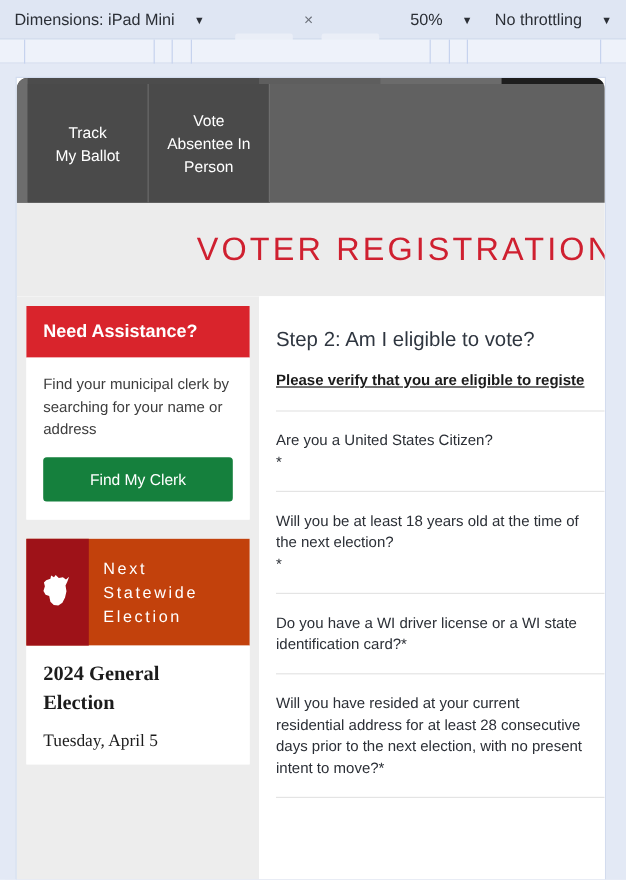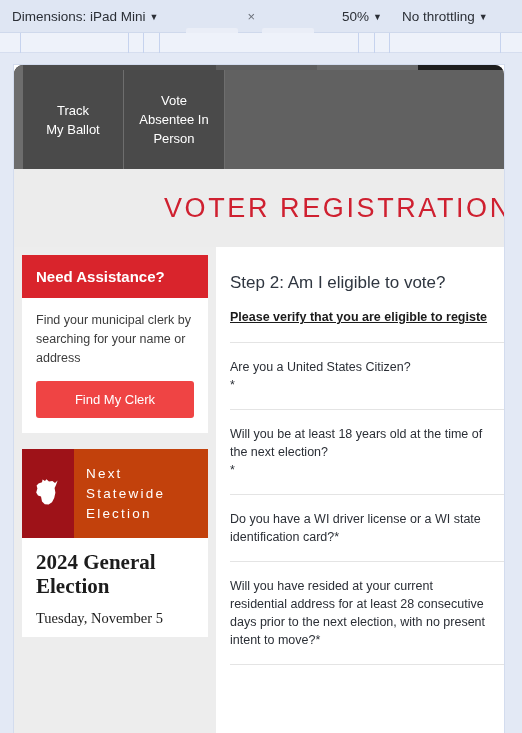--- a/index.html
+++ b/index.html
@@ -31,21 +31,21 @@
     align-items: center;
     box-sizing: border-box;
     padding: 0 10px;
     font-size: 13.5px;
     color: #2b2f36;
     white-space: nowrap;
   }
   .dt-select {
     display: inline-flex;
     align-items: center;
-    gap: 4px;
+    gap: 16px;
     cursor: pointer;
     padding: 2px 2px;
   }
   .caret {
     font-size: 9px;
     line-height: 1;
     position: relative;
     top: 1px;
   }
   .dt-input {
@@ -255,21 +255,21 @@
   }
   .card-text {
     color: #3d3d3d;
     font-size: 12.5px;
     line-height: 19px;
     margin-bottom: 13px;
   }
   .btn-blue {
     display: block;
     width: 100%;
-    background: #ef4444;
+    background: #15803d;
     color: #ffffff;
     font-size: 13px;
     text-align: center;
     padding: 11px 0;
     box-sizing: border-box;
     border: none;
     border-radius: 3px;
     cursor: pointer;
     font-family: "Liberation Sans", sans-serif;
   }
@@ -299,21 +299,21 @@
     padding-left: 12px;
     box-sizing: border-box;
   }
   .election-body {
     background: #ffffff;
     padding: 12px 14px 10px 14px;
     box-sizing: border-box;
   }
   .election-name {
     font-family: "Liberation Serif", serif;
-    font-size: 21px;
+    font-size: 17px;
     font-weight: bold;
     color: #1c1c1c;
     line-height: 24px;
     margin-bottom: 12px;
   }
   .election-date {
     font-family: "Liberation Serif", serif;
     font-size: 14.5px;
     color: #1c1c1c;
   }
@@ -424,21 +424,21 @@
                 <svg width="30" height="36" viewBox="0 0 30 36" aria-hidden="true">
                   <path fill="#ffffff" d="M5.5 7.5 L9.0 6.2 L9.6 3.6 L12.0 5.0 L13.4 3.2 L16.0 5.6 L19.4 5.0 L22.0 7.0 L24.6 4.6 L23.0 9.0 L21.6 12.0 L22.4 16.8 L21.2 22.0 L19.0 26.2 L15.6 28.6 L11.8 28.2 L9.0 25.4 L8.0 20.6 L5.0 19.6 L3.2 16.4 L4.4 12.6 L3.6 9.4 Z"></path>
                 </svg>
               </div>
               <div class="election-head-text" style="white-space:pre-line">Next
 Statewide
 Election</div>
             </div>
             <div class="election-body">
               <div class="election-name">2024 General Election</div>
-              <div class="election-date">Tuesday, November 5</div>
+              <div class="election-date">Tuesday, April 5</div>
             </div>
           </div>
 
         </div>
 
         <div class="content">
           <h2 class="step-title">Step 2: Am I eligible to vote?</h2>
           <div class="verify-line">Please verify that you are eligible to registe</div>
           <div class="q-list">
             <div class="question" style="white-space:pre-line">Are you a United States Citizen?

